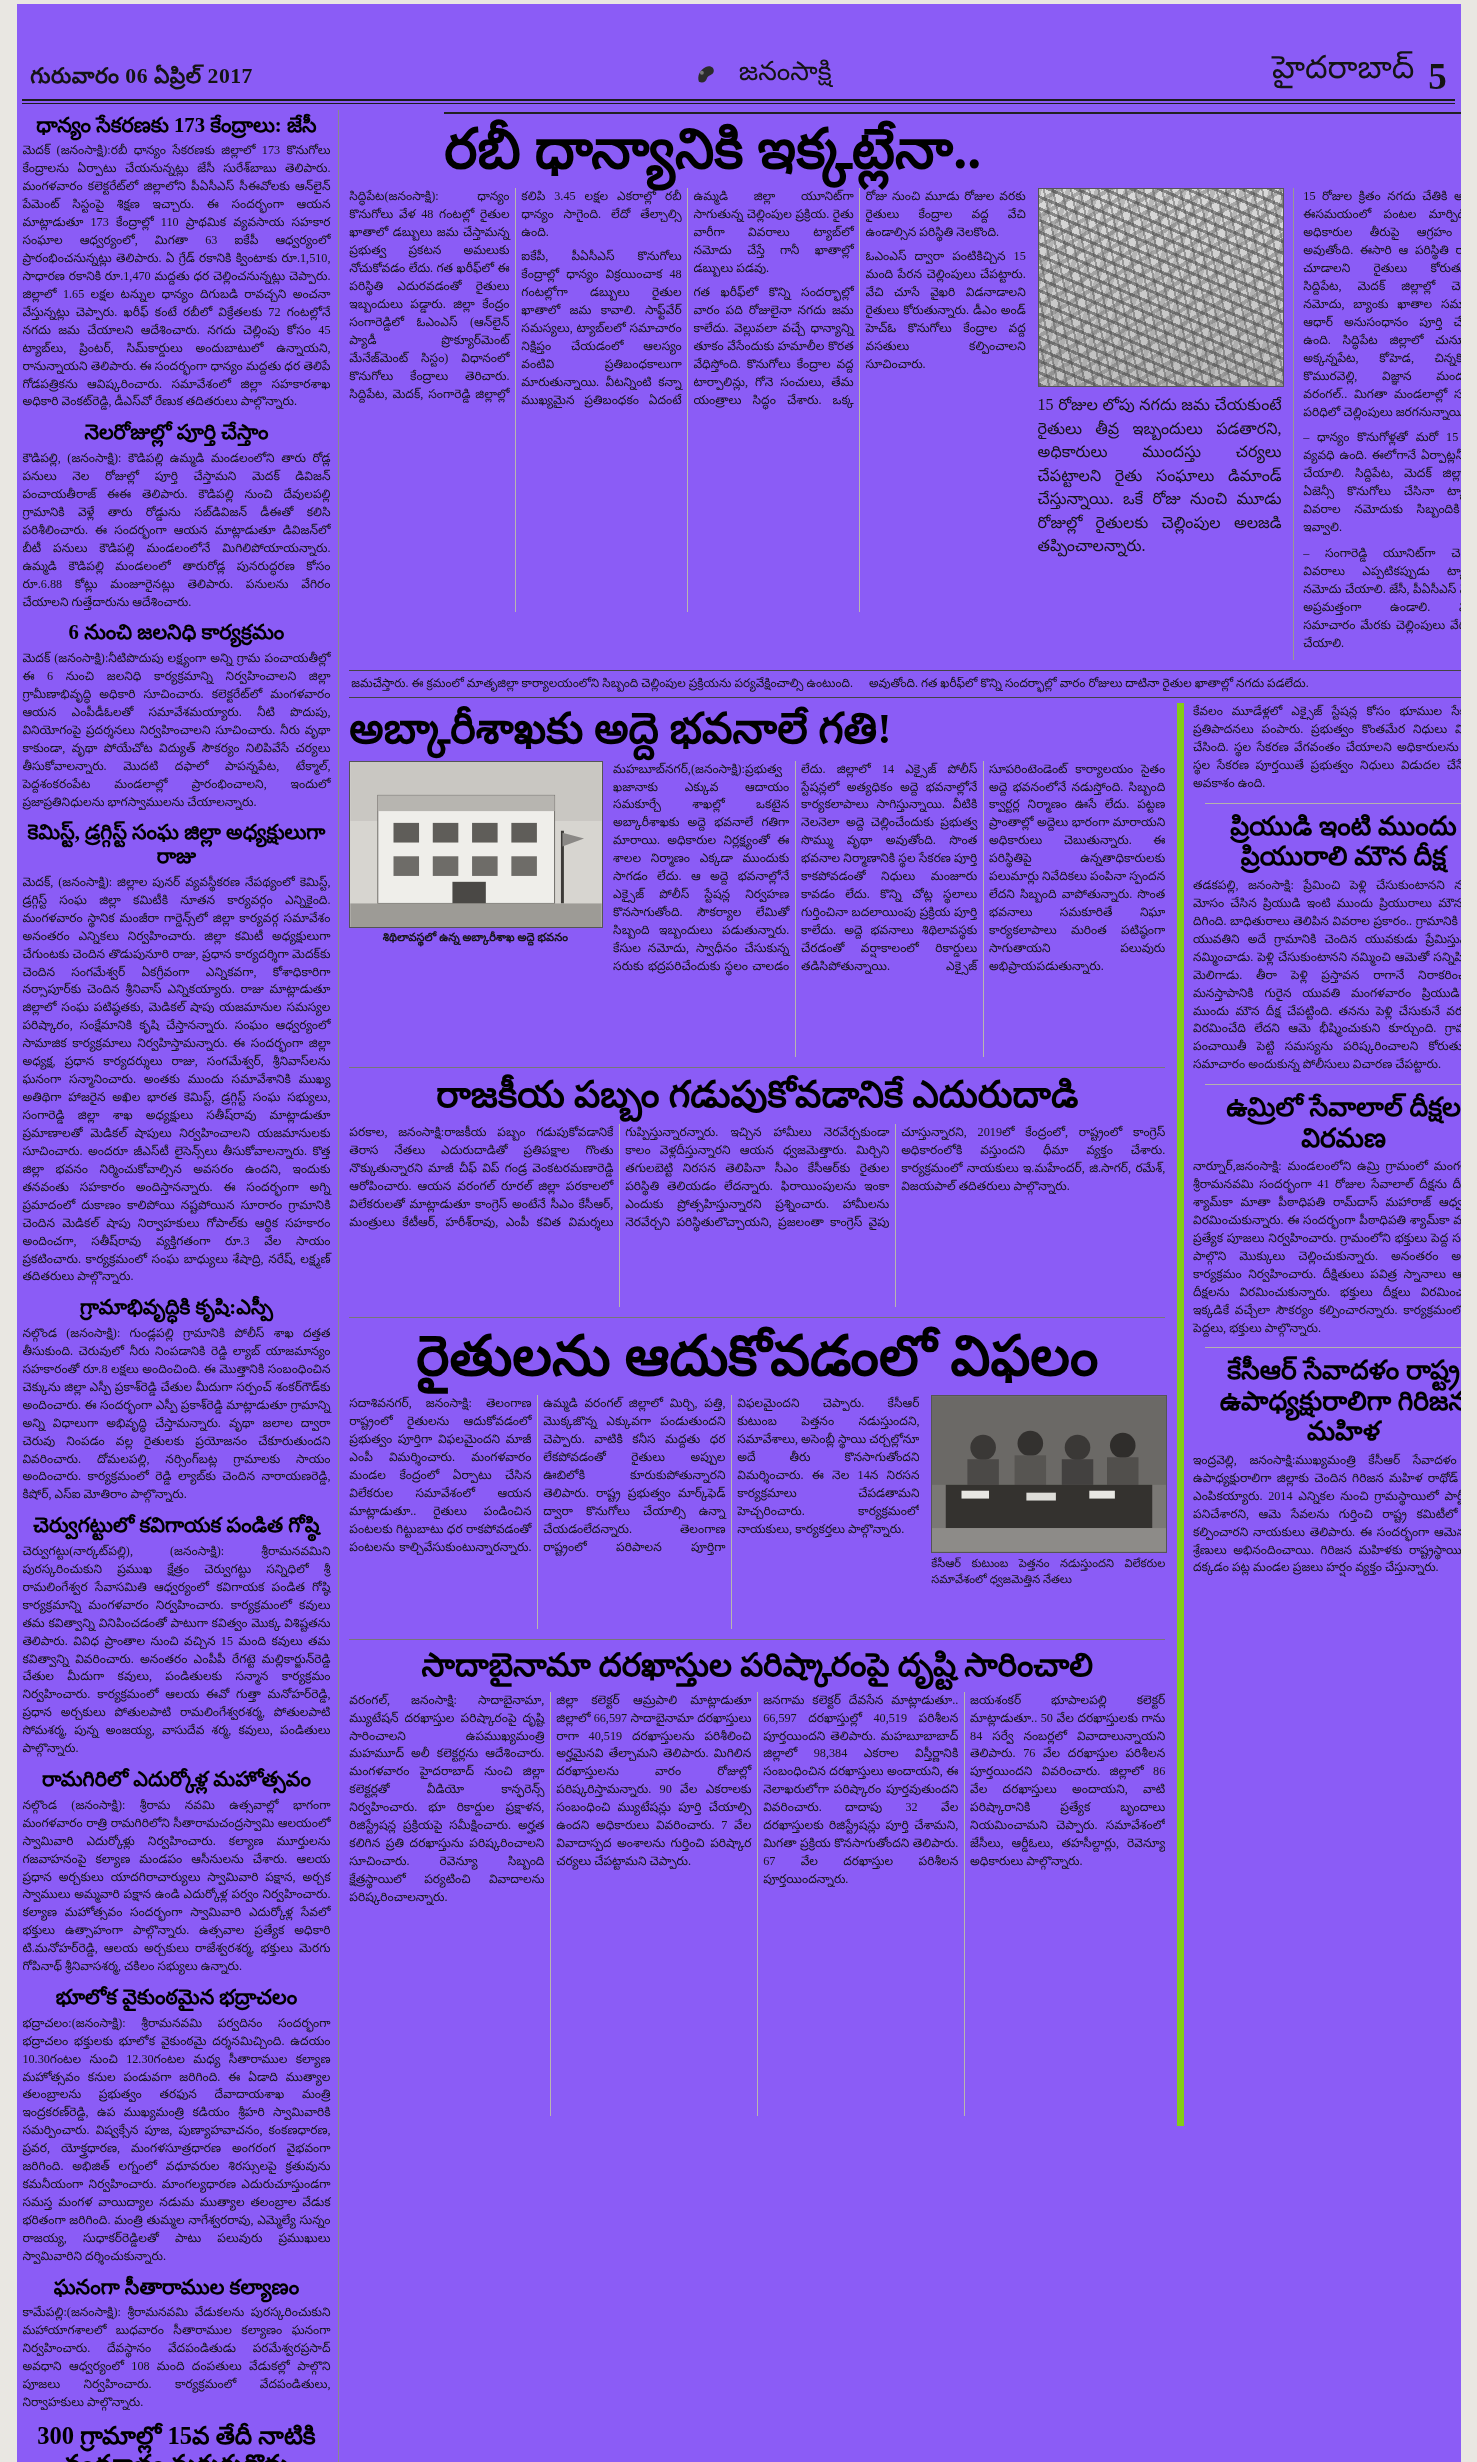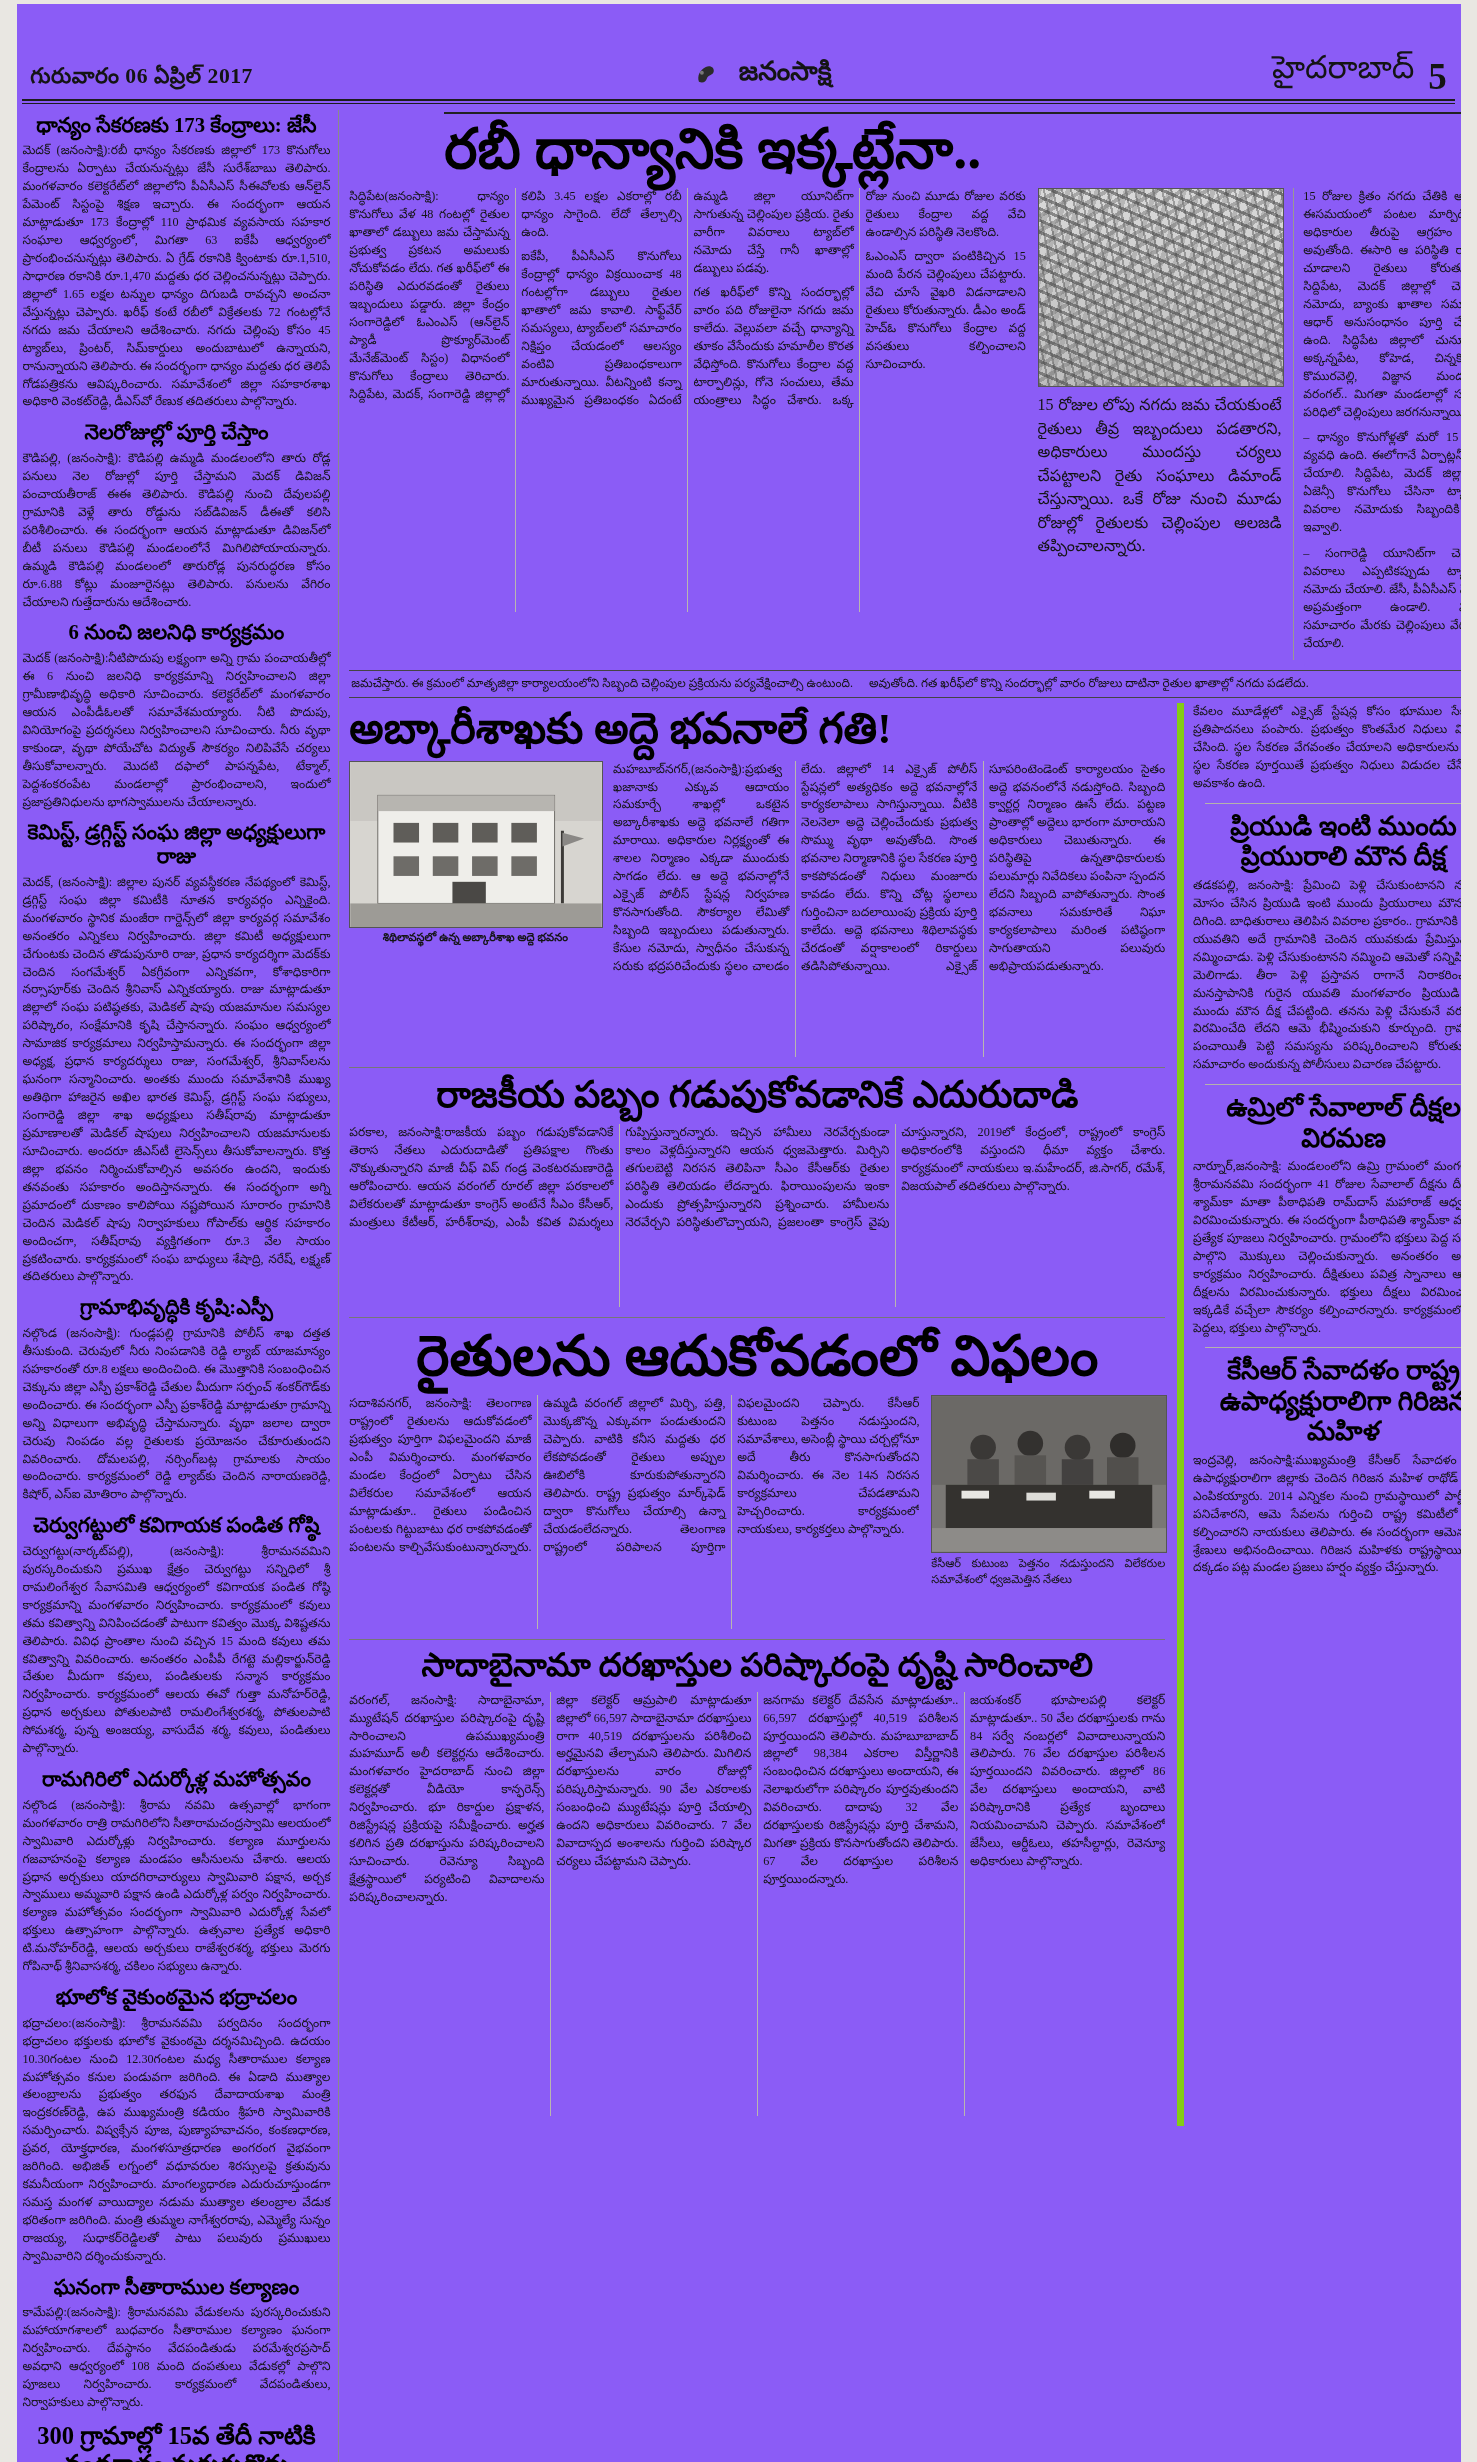--- a/index.html
+++ b/index.html
@@ -5,21 +5,21 @@
   html,body{margin:0;padding:0;background:#e9e7e2;}
   .page{
     width:1444px;height:2463px;background:#8b5cf6;margin:4px auto;
     font-family:"Liberation Serif","DejaVu Serif",serif;color:#141414;
     position:relative;overflow:hidden;box-sizing:border-box;padding:0 5.9px;
   }
   
   .masthead{display:flex;justify-content:space-between;align-items:flex-end;
     padding:45px 7.9px 3.9px;}
   .m-date{font-weight:bold;font-size:21.7px;letter-spacing:0.5px;}
-  .m-logo{display:flex;align-items:center;gap:20px;font-weight:bold;font-size:26.6px;}
+  .m-logo{display:flex;align-items:center;gap:20px;font-weight:normal;font-size:26.6px;}
   .m-logo svg{display:block;}
   .m-right{display:flex;align-items:flex-end;gap:13.8px;}
   .m-city{font-weight:normal;font-size:32px;}
   .m-page{font-weight:bold;font-size:37px;line-height:.9;}
   .mast-rule{border-top:2px solid #1c1c1c;margin:2px 0 0;}
   .mast-rule2{border-top:1px solid #1c1c1c;margin:2px 0 5.9px;}
   
   .body-grid{display:grid;grid-template-columns:317px 1147px;column-gap:9.9px;}
   .leftcol{border-right:1px solid #8a8a8a;padding-right:7.9px;}
   

